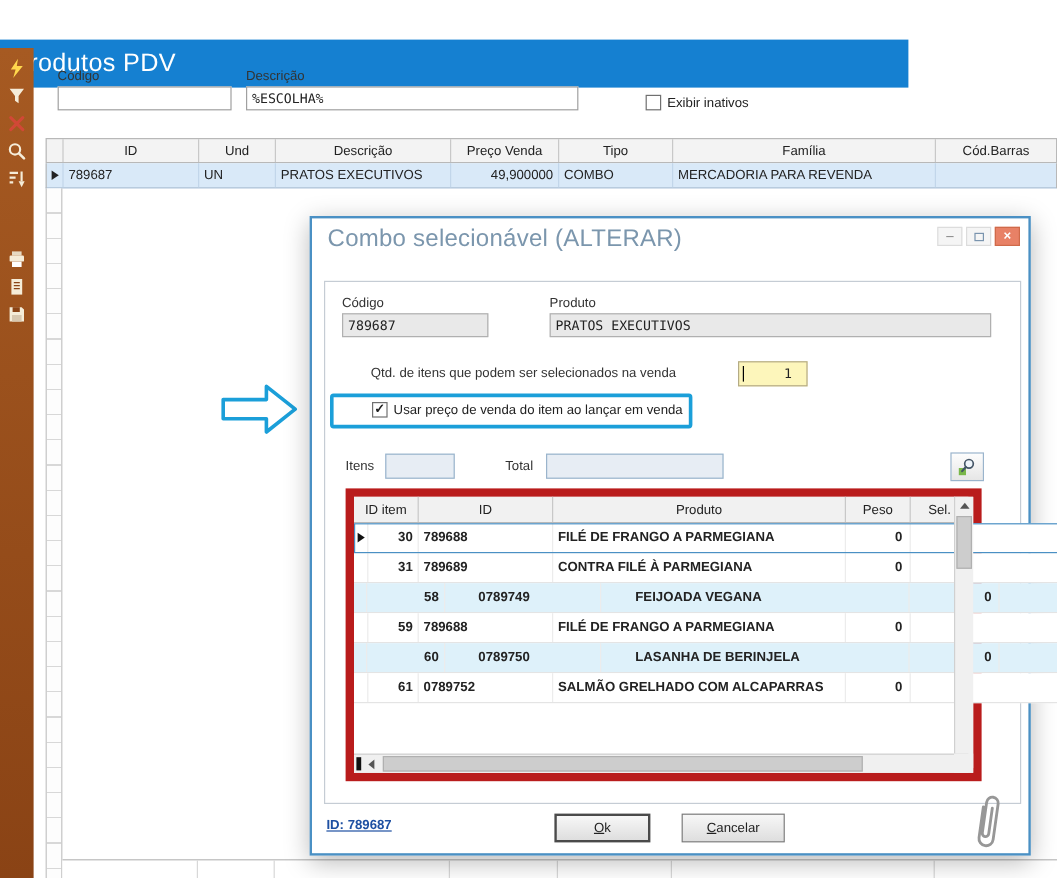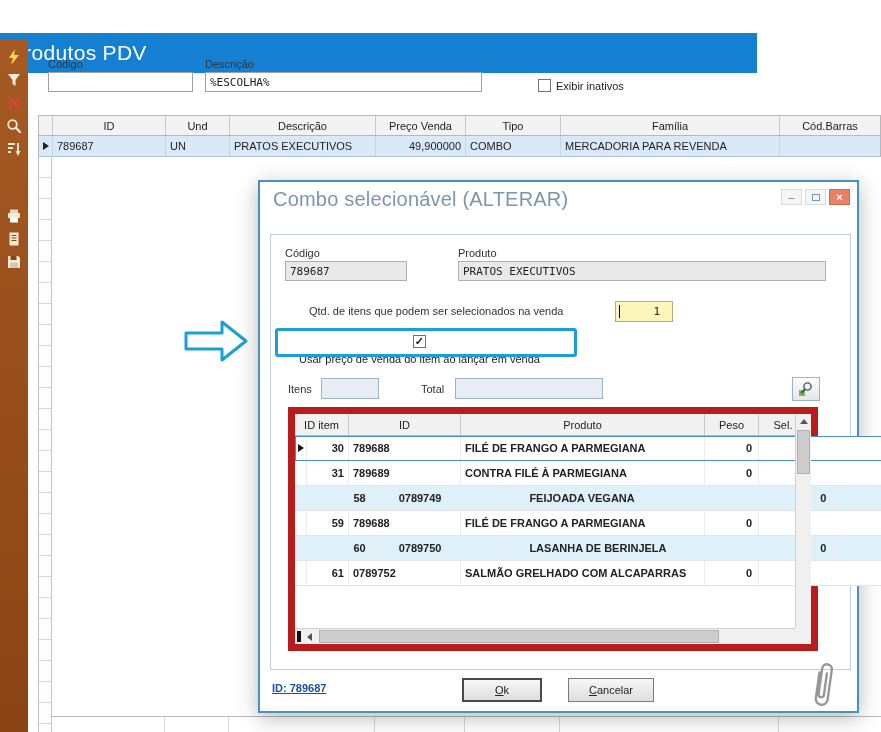--- a/index.html
+++ b/index.html
@@ -226,21 +226,21 @@
       <div class="ro-input" style="left:187px; top:26px; width:368px;">
           <span>PRATOS EXECUTIVOS</span>
         </div>
 
       <div class="lbl" style="left:14px; top:70px;margin-left:24px;">Qtd. de itens que podem ser selecionados na venda</div>
       <div class="qtd-input">
         <span class="caret"></span>
         <span>1</span>
       </div>
 
-      <div class="cbrow" style="left:1px; top:100px;flex-direction:column;">
+      <div class="cbrow" style="left:12px; top:100px;">
         <span class="cb checked"></span>
         <span>Usar preço de venda do item ao lançar em venda</span>
       </div>
       <div class="hl-rect"></div>
 
       <div class="lbl" style="left:17px; top:148px;">Itens</div>
       <div class="sm-input" style="left:50px; top:143px; width:58px;"><span></span></div>
 
       <div class="lbl" style="left:150px; top:148px;">Total</div>
       <div class="sm-input" style="left:184px; top:143px; width:148px;"><span></span></div>

